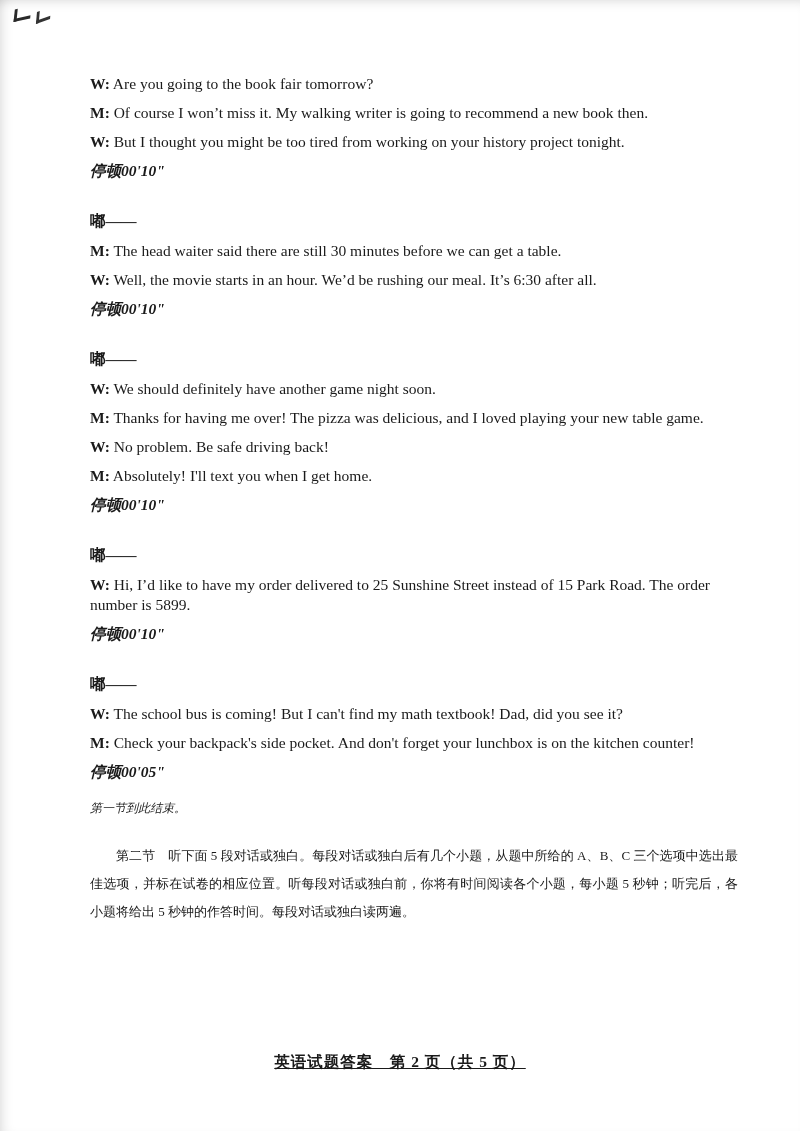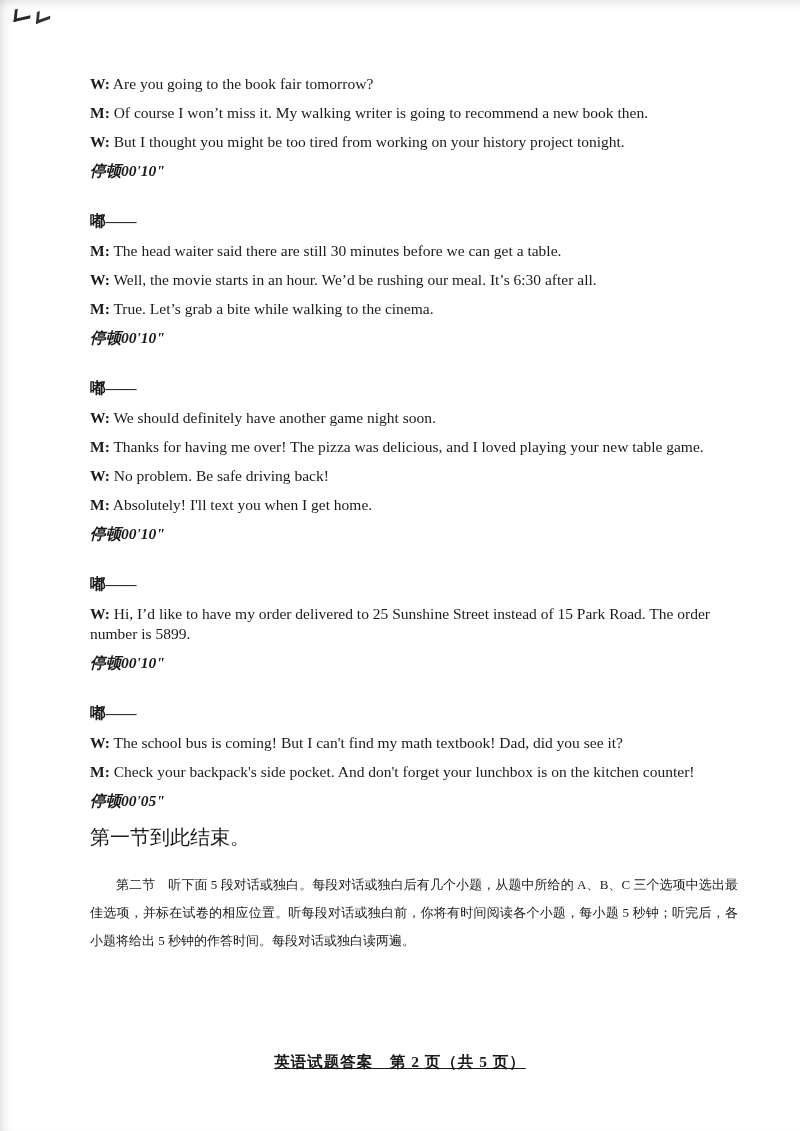--- a/index.html
+++ b/index.html
@@ -57,22 +57,23 @@
     font-style: italic;
   }
   .beep {
     margin: 30px 0 10px 0;
     font-size: 15.5px;
     line-height: 20px;
     font-weight: bold;
   }
   .section-end {
     margin: 16px 0 0 0;
-    font-size: 20px;
+    font-size: 12px;
     line-height: 20px;
+    font-style: italic;
   }
   .section2 {
     margin: 24px 0 0 0;
     font-size: 13px;
     line-height: 28px;
     text-align: justify;
     text-indent: 2em;
   }
   .footer {
     position: absolute;
@@ -95,21 +96,20 @@
 
   <div class="content">
     <div id="dialogues">
         <p class="line"><span class="speaker">W:</span> <span class="dialogue-text">Are you going to the book fair tomorrow?</span></p>
         <p class="line"><span class="speaker">M:</span> <span class="dialogue-text">Of course I won’t miss it. My walking writer is going to recommend a new book then.</span></p>
         <p class="line"><span class="speaker">W:</span> <span class="dialogue-text">But I thought you might be too tired from working on your history project tonight.</span></p>
         <p class="pause">停顿00'10"</p>
         <p class="beep">嘟——</p>
         <p class="line"><span class="speaker">M:</span> <span class="dialogue-text">The head waiter said there are still 30 minutes before we can get a table.</span></p>
         <p class="line"><span class="speaker">W:</span> <span class="dialogue-text">Well, the movie starts in an hour. We’d be rushing our meal. It’s 6:30 after all.</span></p>
-        <p class="line"><span class="speaker">M:</span> <span class="dialogue-text">True. Let’s grab a bite while walking to the cinema.</span></p>
         <p class="pause">停顿00'10"</p>
         <p class="beep">嘟——</p>
         <p class="line"><span class="speaker">W:</span> <span class="dialogue-text">We should definitely have another game night soon.</span></p>
         <p class="line"><span class="speaker">M:</span> <span class="dialogue-text">Thanks for having me over! The pizza was delicious, and I loved playing your new table game.</span></p>
         <p class="line"><span class="speaker">W:</span> <span class="dialogue-text">No problem. Be safe driving back!</span></p>
         <p class="line"><span class="speaker">M:</span> <span class="dialogue-text">Absolutely! I'll text you when I get home.</span></p>
         <p class="pause">停顿00'10"</p>
         <p class="beep">嘟——</p>
         <p class="line"><span class="speaker">W:</span> <span class="dialogue-text">Hi, I’d like to have my order delivered to 25 Sunshine Street instead of 15 Park Road. The order number is 5899.</span></p>
         <p class="pause">停顿00'10"</p>

